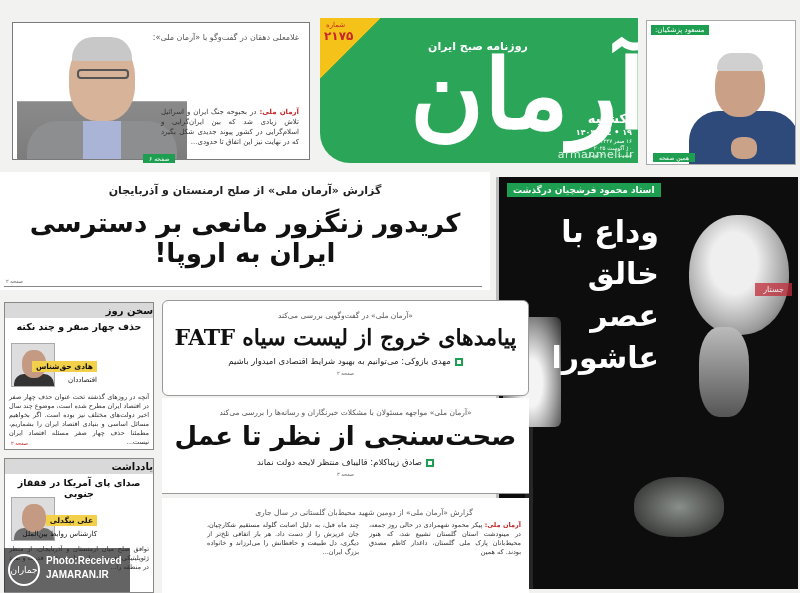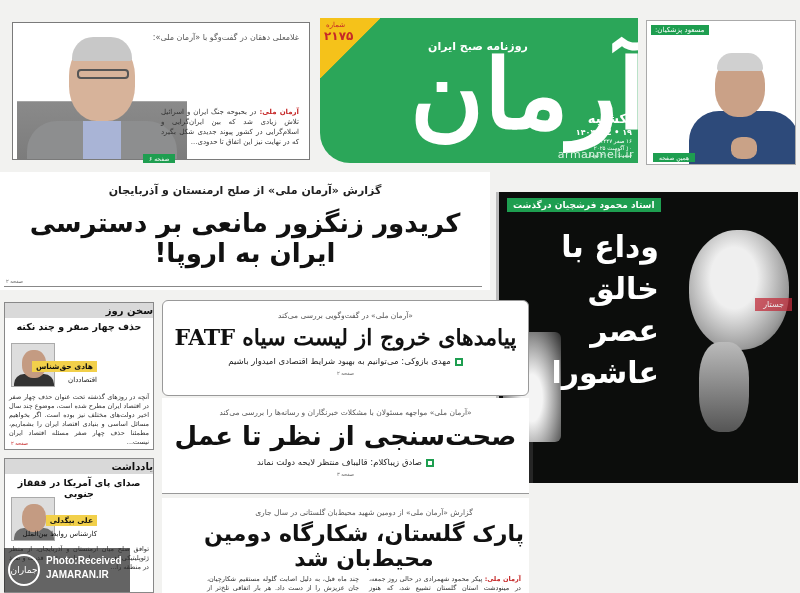--- a/index.html
+++ b/index.html
@@ -47,21 +47,21 @@
 
   
   .main-band { left:0; top:172px; width:490px; height:118px; background:#fff; }
   .mb-kicker { position:absolute; left:0; right:0; top:12px; text-align:center; font-size:11px; font-weight:bold; color:#222; }
   .mb-title { position:absolute; left:0; right:0; top:36px; text-align:center; font-size:26px; font-weight:bold; letter-spacing:-0.5px; }
   .mb-sub { position:absolute; left:0; right:0; top:88px; text-align:center; font-size:10px; color:#222; }
   .bullet { display:inline-block; width:8px; height:8px; border:2px solid #1e9e50; margin-left:4px; vertical-align:middle; }
   .rule { position:absolute; height:1px; background:#888; }
 
   
-  .feat { left:496px; top:192px; width:302px; height:291px; background:#0c0d0c; overflow:hidden; border-left:3px solid #bbb; }
+  .feat { left:496px; top:177px; width:302px; height:412px; background:#0c0d0c; overflow:hidden; border-left:3px solid #bbb; }
   .feat .lamp { position:absolute; left:4px; top:140px; width:58px; height:110px; border-radius:6px; background: radial-gradient(ellipse at 50% 60%, #f4f4f4 0 25%, #9a9a9a 60%, #2a2a2a 100%); }
   .feat .pole { position:absolute; left:26px; top:250px; width:8px; height:170px; background:#262626; }
   .feat .face { position:absolute; left:190px; top:38px; width:100px; height:120px; border-radius:48%; background: radial-gradient(ellipse at 45% 40%, #efefef 0 30%, #9a9a9a 70%, #333 100%); }
   .feat .hand1 { position:absolute; left:200px; top:150px; width:50px; height:90px; border-radius:40%; background:linear-gradient(180deg,#bbb,#555); }
   .feat .hand2 { position:absolute; left:135px; top:300px; width:90px; height:60px; border-radius:45%; background:radial-gradient(ellipse,#8a8f8a,#222); }
   .feat-kicker { position:absolute; left:8px; top:6px; background:#1e9e50; color:#fff; font-size:9px; padding:2px 6px; font-weight:bold; }
   .feat-title { position:absolute; left:10px; top:34px; width:150px; font-size:30px; font-weight:bold; line-height:42px; color:#fff; text-align:right; }
   .feat-badge { position:absolute; right:6px; top:106px; background:#c22e3c; opacity:.75; color:#fff; font-size:8px; padding:2px 8px; }
 
   
@@ -160,21 +160,20 @@
   <div class="st-page">صفحه ۲</div>
 </div>
 <div class="story" style="top:398px;height:96px;border-bottom:1px solid #999;">
   <div class="st-kicker">«آرمان ملی» مواجهه مسئولان با مشکلات خبرنگاران و رسانه‌ها را بررسی می‌کند</div>
   <div class="st-title" style="font-size:26px;">صحت‌سنجی از نظر تا عمل</div>
   <div class="st-sub"><span class="bullet"></span><span>صادق زیباکلام: قالیباف منتظر لایحه دولت نماند</span></div>
   <div class="st-page">صفحه ۳</div>
 </div>
 <div class="story" style="top:498px;height:95px;padding-left:37px;">
   <div class="st-kicker">گزارش «آرمان ملی» از دومین شهید محیط‌بان گلستانی در سال جاری</div>
-  <div class="st-title">پارک گلستان، شکارگاه دومین محیط‌بان شد</div>
   <div class="st-cols">
     <div><span class="lead">آرمان ملی:</span><span> پیکر محمود شهمرادی در حالی روز جمعه، در مینودشت استان گلستان تشییع شد، که هنوز محیط‌بانان پارک ملی گلستان، داغدار کاظم مصدق بودند. که همین</span></div>
     <div>چند ماه قبل، به دلیل اصابت گلوله مستقیم شکارچیان، جان عزیزش را از دست داد. هر بار اتفاقی تلخ‌تر از دیگری، دل طبیعت و حافظانش را می‌لرزاند و خانواده بزرگ ایران...</div>
   </div>
 </div>
 
 <div class="lbox" style="top:302px;height:148px;">
   <div class="lbox-head">سخن روز</div>
   <div class="lbox-title">حذف چهار صفر و چند نکته</div>
   <div class="lbox-photo" style="top:40px;">

